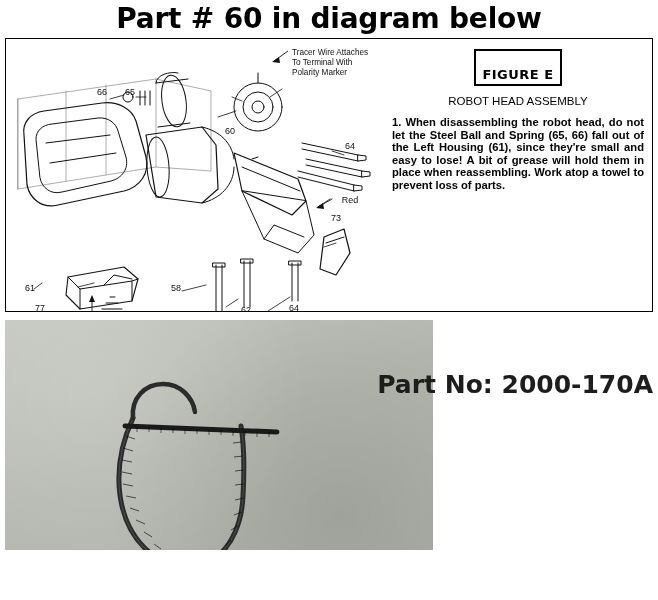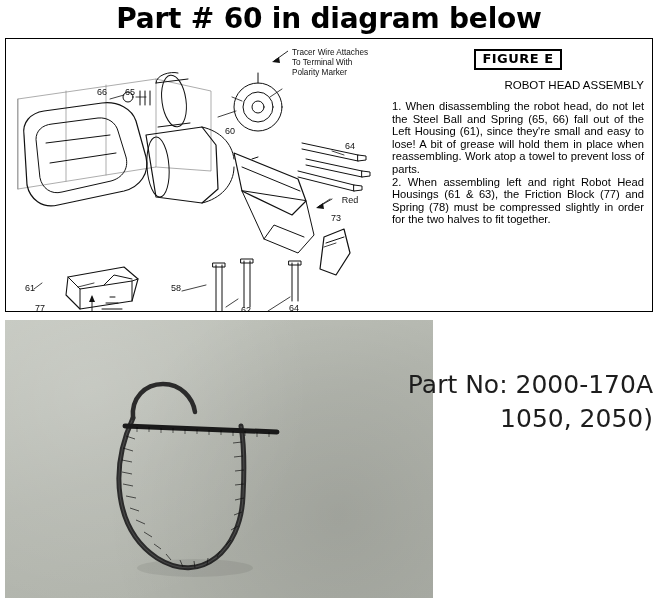--- a/index.html
+++ b/index.html
@@ -55,45 +55,46 @@
     margin: 4px auto 0 auto;
     width: 88px;
     text-align: center;
     background: #fff;
     border: 2px solid #000;
     color: #000;
     font-family: "DejaVu Sans", sans-serif;
     font-weight: bold;
     font-size: 13px;
     letter-spacing: 0.5px;
-    padding: 0 0 2px 0;
+    padding: 16px 0 2px 0;
   }
   .assembly-title {
     margin-top: 9px;
-    text-align: right;
+    text-align: center;
     font-size: 11.5px;
     font-family: "Liberation Sans", sans-serif;
     color: #000;
   }
   .steps {
     margin-top: 9px;
     font-size: 11.2px;
     line-height: 12.6px;
     color: #000;
     text-align: justify;
   }
-  .step { margin-bottom: 0px; }
+  .step { margin-bottom: 0px; font-weight: bold; }
 
   
   .photo-panel {
     position: absolute;
     top: 320px; left: 5px;
-    width: 648px; height: 278px;
+    width: 648px; height: 230px;
     background: #0c4a6e;
     overflow: hidden;
+    font-weight: bold;
   }
   .photo-left {
     position: absolute;
     top: 0; left: 0;
     width: 428px; height: 278px;
     background: #b9bcb4;
   }
   .photo-left .grain {
     position: absolute; inset: 0;
     background:
@@ -270,21 +271,20 @@
           <polygon points="266,23 273,18 274,24" stroke="none"></polygon>
         </g>
       </svg>
     </div>
 
     <div class="textcol">
       <div class="figure-tag">FIGURE E</div>
       <div class="assembly-title">ROBOT HEAD ASSEMBLY</div>
       <div class="steps">
         <div class="step">1.   When disassembling the robot head, do not let the Steel Ball and Spring (65, 66) fall out of the Left Housing (61), since they're small and easy to lose! A bit of grease will hold them in place when reassembling. Work atop a towel to prevent loss of parts.</div>
-        <div class="step">2.   When assembling left and right Robot Head Housings (61 &amp; 63), the Friction Block (77) and Spring (78) must be compressed slightly in order for the two halves to fit together.</div>
       </div>
     </div>
   </div>
 
   <div class="photo-panel">
     <div class="photo-left">
       <div class="grain"></div>
       <svg width="428" height="278" viewBox="0 0 428 278" xmlns="http://www.w3.org/2000/svg" style="position:absolute;top:0;left:0;">
 
         <g fill="none" stroke="#2b2b2b" stroke-width="5" stroke-linecap="round">
@@ -344,18 +344,17 @@
             <path d="M264,112 l0,5"></path>
         </g>
 
         <ellipse cx="190" cy="248" rx="58" ry="9" fill="#000" opacity="0.07"></ellipse>
       </svg>
     </div>
 
     <div class="photo-right">
       <div class="caption">
         <span class="line">Part No: 2000-170A</span>
-        <span class="line">1050, 2050)</span>
       </div>
     </div>
   </div>
 
 </div>
 
 </body></html>

